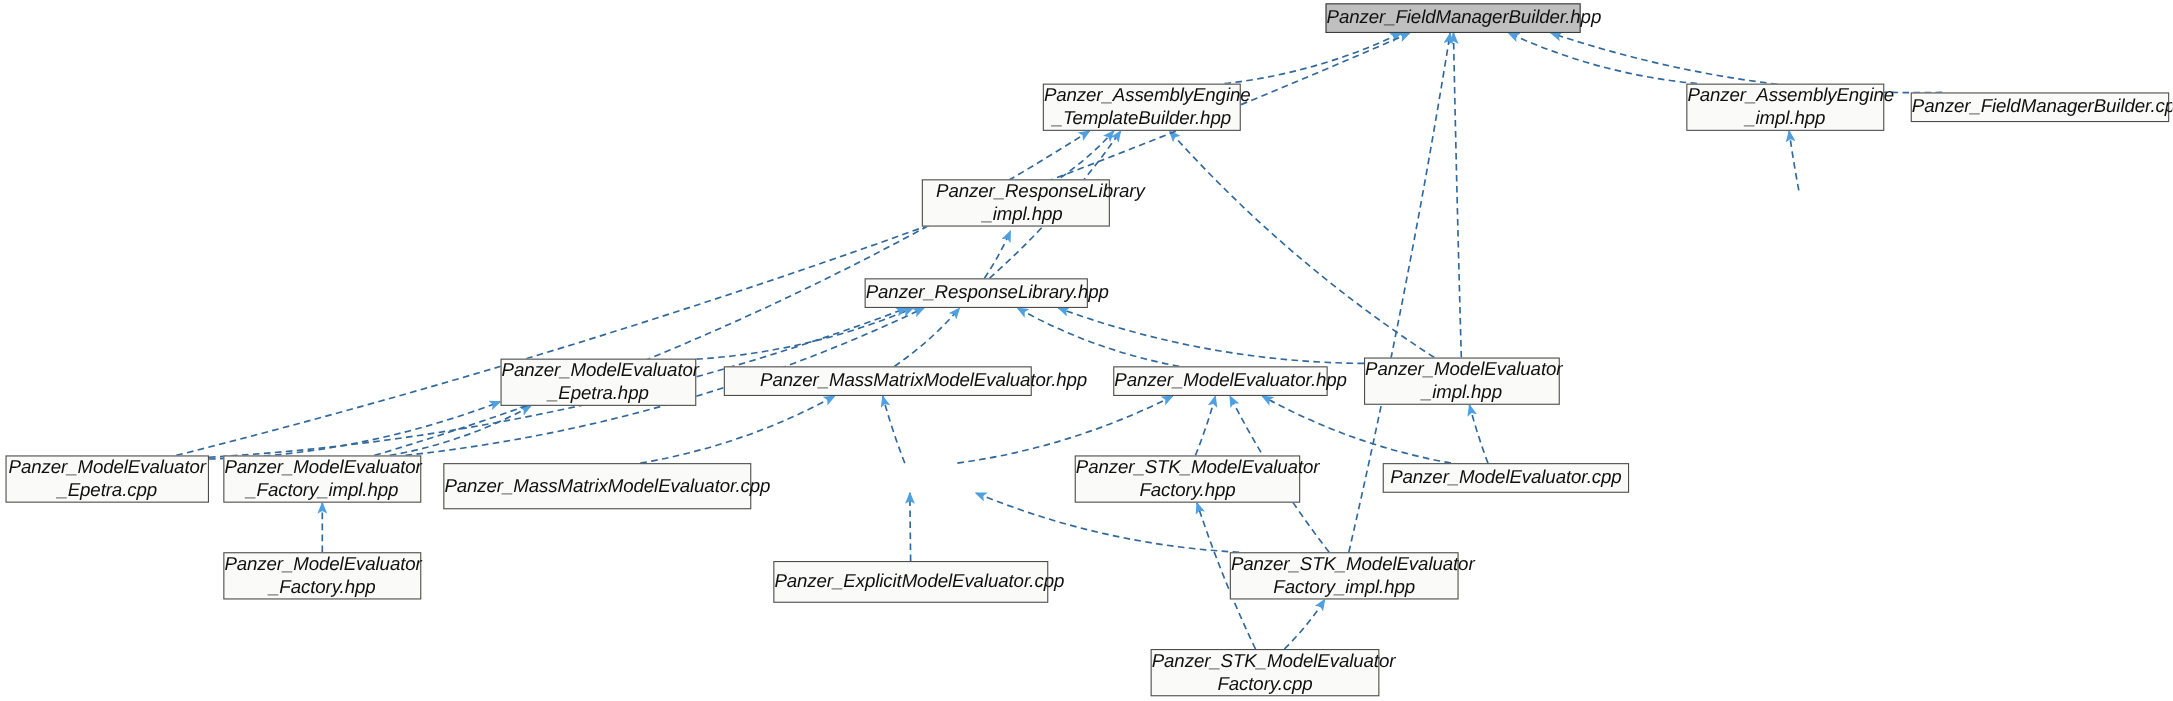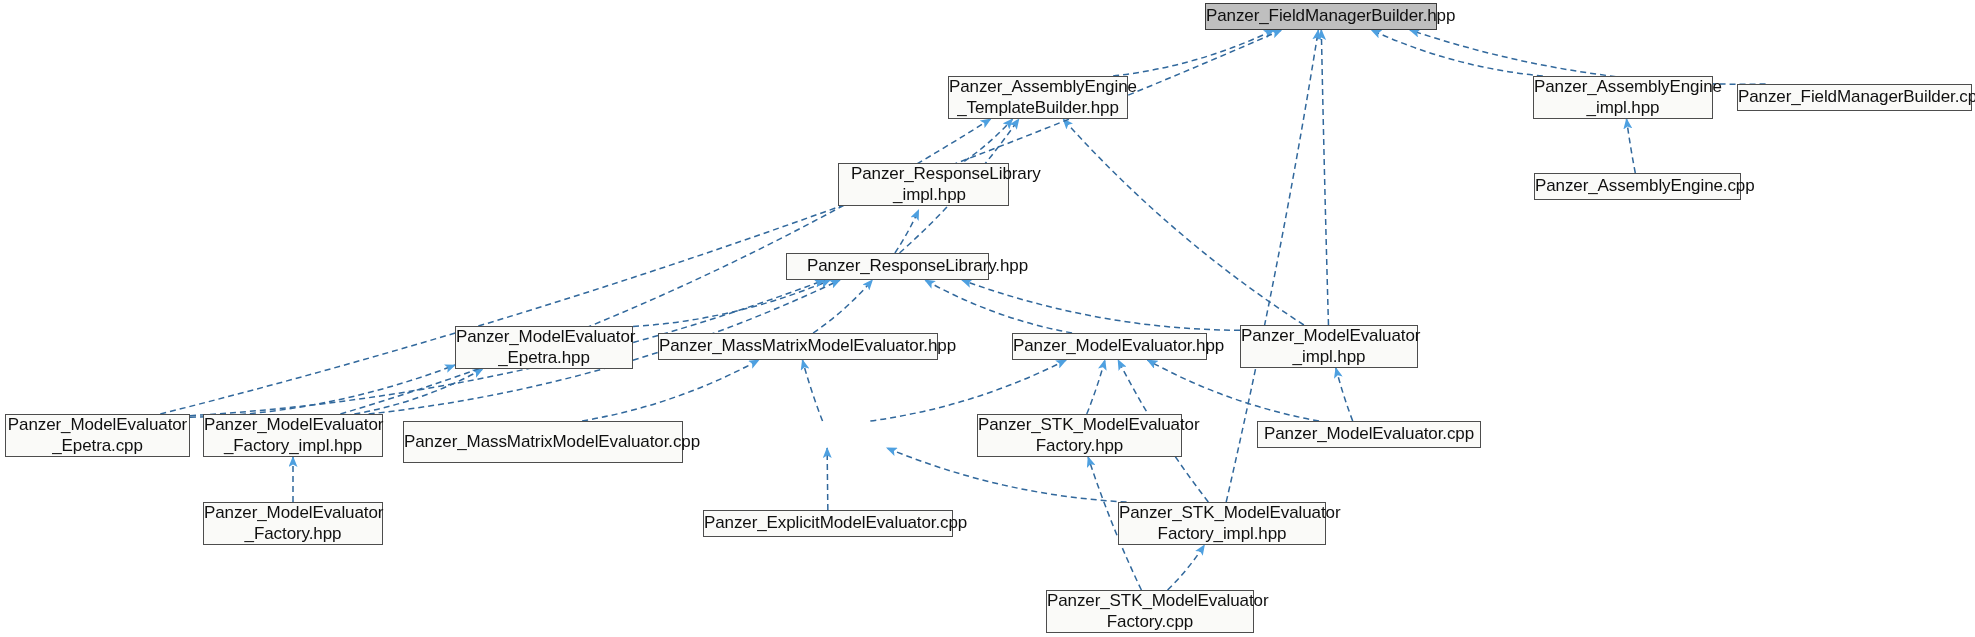--- a/index.html
+++ b/index.html
@@ -25,20 +25,21 @@
     width: 1975px;
     height: 637px;
     pointer-events: none;
   }
   #node-layer {
     position: absolute;
     left: 0;
     top: 0;
     width: 1975px;
     height: 637px;
+    font-style: italic;
   }
   .node {
     position: absolute;
     box-sizing: border-box;
     border: 1.4px solid #4d4d4d;
     background: #fafaf8;
     display: flex;
     align-items: center;
     justify-content: center;
     text-align: center;
@@ -105,39 +106,38 @@
         <path d="M 340.3890532544379,414 Q 685.9513294380921,311.5776344123627 990.6109467455622,119" fill="none" stroke="#31689c" stroke-width="1.5" stroke-dasharray="6,4" marker-end="url(#arrow-head)"></path>
       </g>
   </svg>
   <div id="node-layer">
       <div class="node root" style="left: 1205px; top: 3px; width: 232px; height: 27px;"><span class="label">Panzer_FieldManagerBuilder.hpp</span></div>
       <div class="node" style="left: 948px; top: 76px; width: 180px; height: 43px;"><span class="label">Panzer_AssemblyEngine
 _TemplateBuilder.hpp</span></div>
       <div class="node" style="left: 1533px; top: 76px; width: 180px; height: 43px;"><span class="label">Panzer_AssemblyEngine
 _impl.hpp</span></div>
       <div class="node" style="left: 1737px; top: 84px; width: 235px; height: 27px;"><span class="label">Panzer_FieldManagerBuilder.cpp</span></div>
-      <div class="node" style="left: 1534px; top: 173px; width: 207px; height: 27px;"><span class="label">Panzer_AssemblyEngine.cpp</span></div>
       <div class="node" style="left: 838px; top: 163px; width: 171px; height: 43px; padding-left: 12px;"><span class="label">Panzer_ResponseLibrary
 _impl.hpp</span></div>
-      <div class="node" style="left: 786px; top: 253px; width: 203px; height: 27px; padding-left: 20px;"><span class="label">Panzer_ResponseLibrary.hpp</span></div>
+      <div class="node" style="left: 786px; top: 253px; width: 203px; height: 27px;"><span class="label">Panzer_ResponseLibrary.hpp</span></div>
       <div class="node" style="left: 455px; top: 326px; width: 178px; height: 43px;"><span class="label">Panzer_ModelEvaluator
 _Epetra.hpp</span></div>
-      <div class="node" style="left: 658px; top: 333px; width: 280px; height: 27px;"><span class="label">Panzer_MassMatrixModelEvaluator.hpp</span></div>
+      <div class="node" style="left: 658px; top: 333px; width: 280px; height: 27px; padding-left: 32px;"><span class="label">Panzer_MassMatrixModelEvaluator.hpp</span></div>
       <div class="node" style="left: 1012px; top: 333px; width: 195px; height: 27px;"><span class="label">Panzer_ModelEvaluator.hpp</span></div>
       <div class="node" style="left: 1240px; top: 325px; width: 178px; height: 43px;"><span class="label">Panzer_ModelEvaluator
 _impl.hpp</span></div>
       <div class="node" style="left: 5px; top: 414px; width: 185px; height: 43px;"><span class="label">Panzer_ModelEvaluator
 _Epetra.cpp</span></div>
       <div class="node" style="left: 203px; top: 414px; width: 180px; height: 43px;"><span class="label">Panzer_ModelEvaluator
 _Factory_impl.hpp</span></div>
       <div class="node" style="left: 403px; top: 421px; width: 280px; height: 42px;"><span class="label">Panzer_MassMatrixModelEvaluator.cpp</span></div>
       <div class="node" style="left: 977px; top: 414px; width: 205px; height: 43px;"><span class="label">Panzer_STK_ModelEvaluator
 Factory.hpp</span></div>
       <div class="node" style="left: 1257px; top: 421px; width: 224px; height: 27px;"><span class="label">Panzer_ModelEvaluator.cpp</span></div>
       <div class="node" style="left: 203px; top: 502px; width: 180px; height: 43px;"><span class="label">Panzer_ModelEvaluator
 _Factory.hpp</span></div>
-      <div class="node" style="left: 703px; top: 510px; width: 250px; height: 27px;"><span class="label">Panzer_ExplicitModelEvaluator.cpp</span></div>
+      <div class="node" style="left: 703px; top: 510px; width: 250px; height: 38px;"><span class="label">Panzer_ExplicitModelEvaluator.cpp</span></div>
       <div class="node" style="left: 1118px; top: 502px; width: 208px; height: 43px;"><span class="label">Panzer_STK_ModelEvaluator
 Factory_impl.hpp</span></div>
       <div class="node" style="left: 1046px; top: 590px; width: 208px; height: 43px;"><span class="label">Panzer_STK_ModelEvaluator
 Factory.cpp</span></div>
     </div>
 </div>
 
 </body></html>

